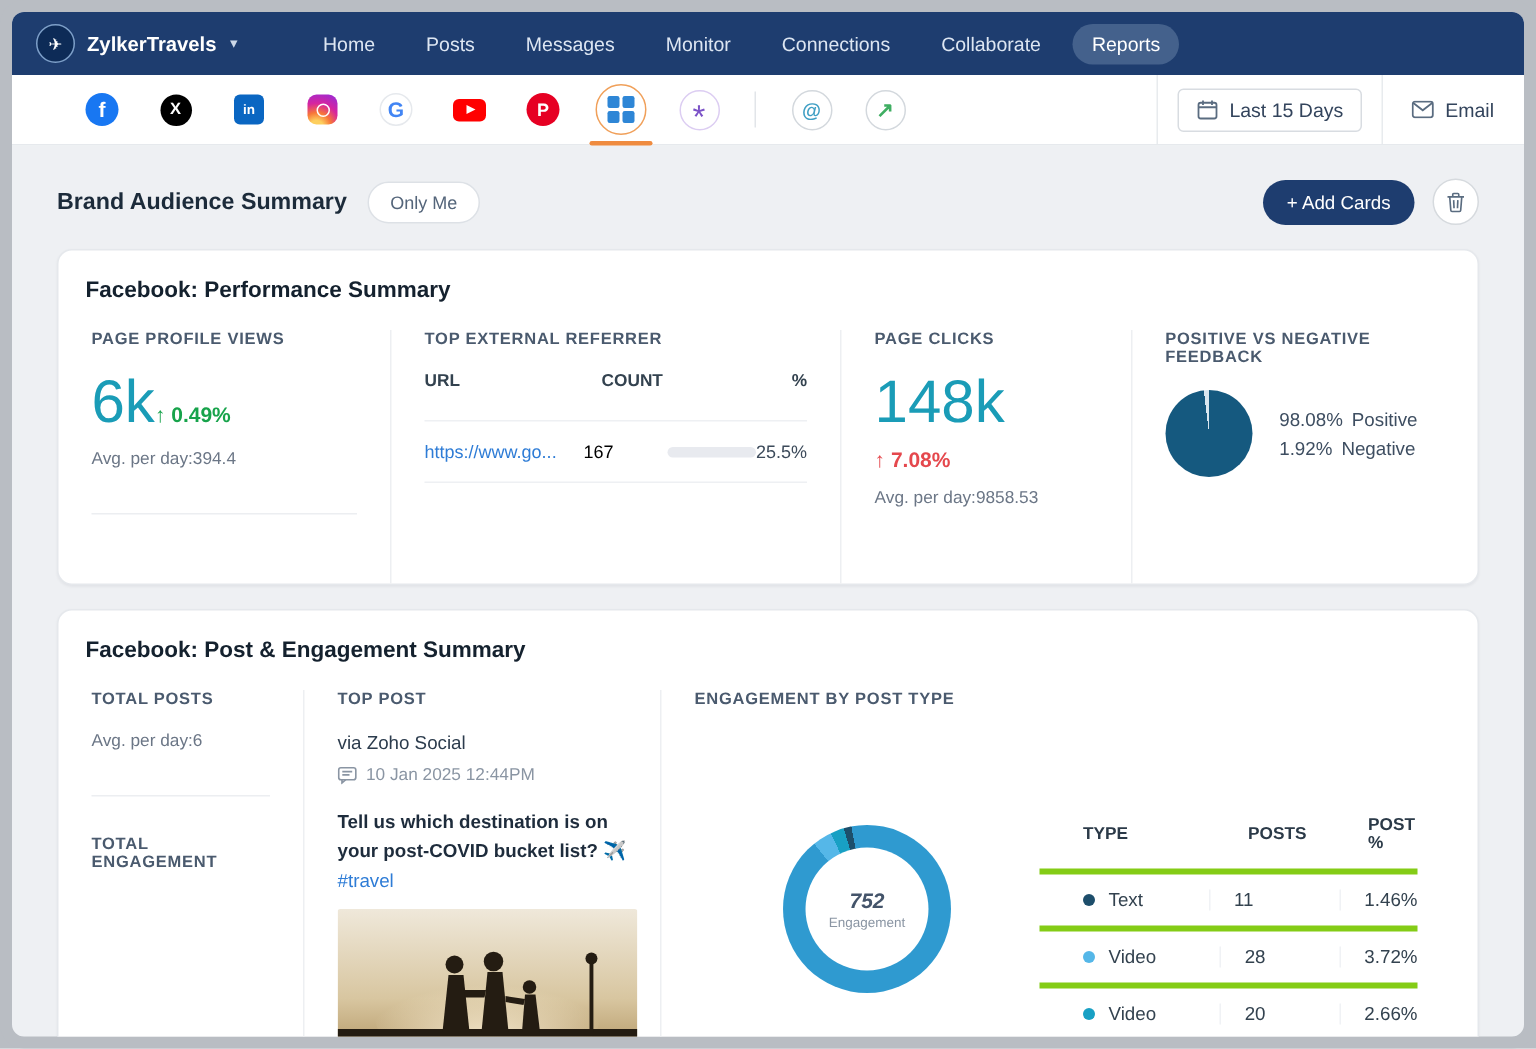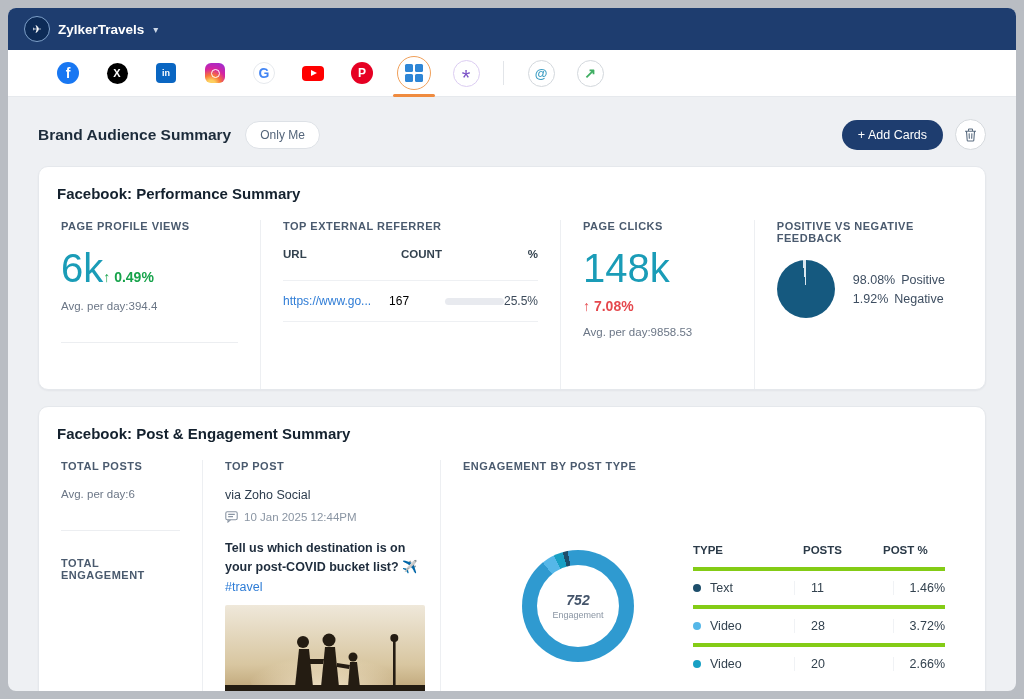--- a/index.html
+++ b/index.html
@@ -107,37 +107,46 @@
   .donut-wrap { width:230px; display:flex; justify-content:center; padding-top:62px; }
   .donut { width:112px; height:112px; border-radius:50%; position:relative; flex:none; }
   .donut-hole { position:absolute; inset:15px; background:#fff; border-radius:50%; display:flex; flex-direction:column; align-items:center; justify-content:center; }
   .donut-value { font-size:14px; font-weight:bold; color:#44546a;font-style:italic; }
   .donut-label { font-size:9px; color:#8a95a3; margin-top:2px; }
 
   .type-table { margin-top:56px; width:252px; font-size:12.5px; color:#33424f; }
   .tt-head, .tt-row { display:flex; align-items:center; }
   .tt-head { font-weight:bold; font-size:11.5px; color:#2b3a48; padding-bottom:11px; }
   .tt-row { padding:10px 0; border-top:4px solid #84cc16;gap:42px; }
-  .tt-type { width:94px; display:flex; align-items:center; gap:9px; }
+  .tt-type { width:94px; display:flex; align-items:center; gap:9px;margin-left:29px; }
   .dot { width:8px; height:8px; border-radius:50%; flex:none; background:#888; }
   .tt-posts { width:80px; border-left:1px solid #f0f2f5; padding-left:16px; }
   .tt-pct { flex:1; border-left:1px solid #f0f2f5; padding-left:16px; }
   .tt-head .tt-posts, .tt-head .tt-pct { border-left:none; }
 </style>
 </head>
 <body>
 
 <div class="frame">
 
   <nav class="topbar">
     <div class="brand">
       <span class="brand-logo">✈</span>
       <span class="brand-name">ZylkerTravels</span>
       <span class="brand-caret">▾</span>
     </div>
+    <div class="nav">
+      <span class="nav-item">Home</span>
+      <span class="nav-item">Posts</span>
+      <span class="nav-item">Messages</span>
+      <span class="nav-item">Monitor</span>
+      <span class="nav-item">Connections</span>
+      <span class="nav-item">Collaborate</span>
+      <span class="nav-item active">Reports</span>
+    </div>
   </nav>
 
   <div class="channelbar">
     <div class="channels">
       <span class="chan">
           <span class="icirc fb">f</span>
         </span>
       <span class="chan">
           <span class="icirc xx">X</span>
         </span>
@@ -169,20 +178,40 @@
       <span class="chan">
           <span class="ring mast">*</span>
         </span>
       <span class="vdiv"></span>
       <span class="chan">
           <span class="ring gray-ring thr">@</span>
         </span>
       <span class="chan">
           <span class="ring gray-ring bsk">↗</span>
         </span>
+    </div>
+    <div class="bar-right">
+      <span class="bar-sep"></span>
+      <button class="date-btn">
+        <svg class="mini-ic" width="14" height="14" viewBox="0 0 14 14">
+            <rect x="1" y="2.5" width="12" height="10.5" rx="1.5" fill="none" stroke="#5a6c80" stroke-width="1.2"></rect>
+            <line x1="4" y1="1" x2="4" y2="4" stroke="#5a6c80" stroke-width="1.2"></line>
+            <line x1="10" y1="1" x2="10" y2="4" stroke="#5a6c80" stroke-width="1.2"></line>
+            <line x1="1" y1="5.5" x2="13" y2="5.5" stroke="#5a6c80" stroke-width="1.2"></line>
+          </svg>
+        <span>Last 15 Days</span>
+      </button>
+      <span class="bar-sep"></span>
+      <button class="email-btn" style="border:none;background:none;font-family:inherit;">
+        <svg class="mini-ic" width="15" height="12" viewBox="0 0 15 12">
+            <rect x="0.8" y="0.8" width="13.4" height="10.4" rx="1.5" fill="none" stroke="#5a6c80" stroke-width="1.2"></rect>
+            <path d="M1 1.5 L7.5 6.5 L14 1.5" fill="none" stroke="#5a6c80" stroke-width="1.2"></path>
+          </svg>
+        <span>Email</span>
+      </button>
     </div>
   </div>
 
   <div class="content">
 
     <div class="page-head">
       <span class="page-title">Brand Audience Summary</span>
       <button class="onlyme" style="font-family:inherit;">Only Me</button>
       <div class="head-right">
         <button class="add-cards">+ Add Cards</button>

